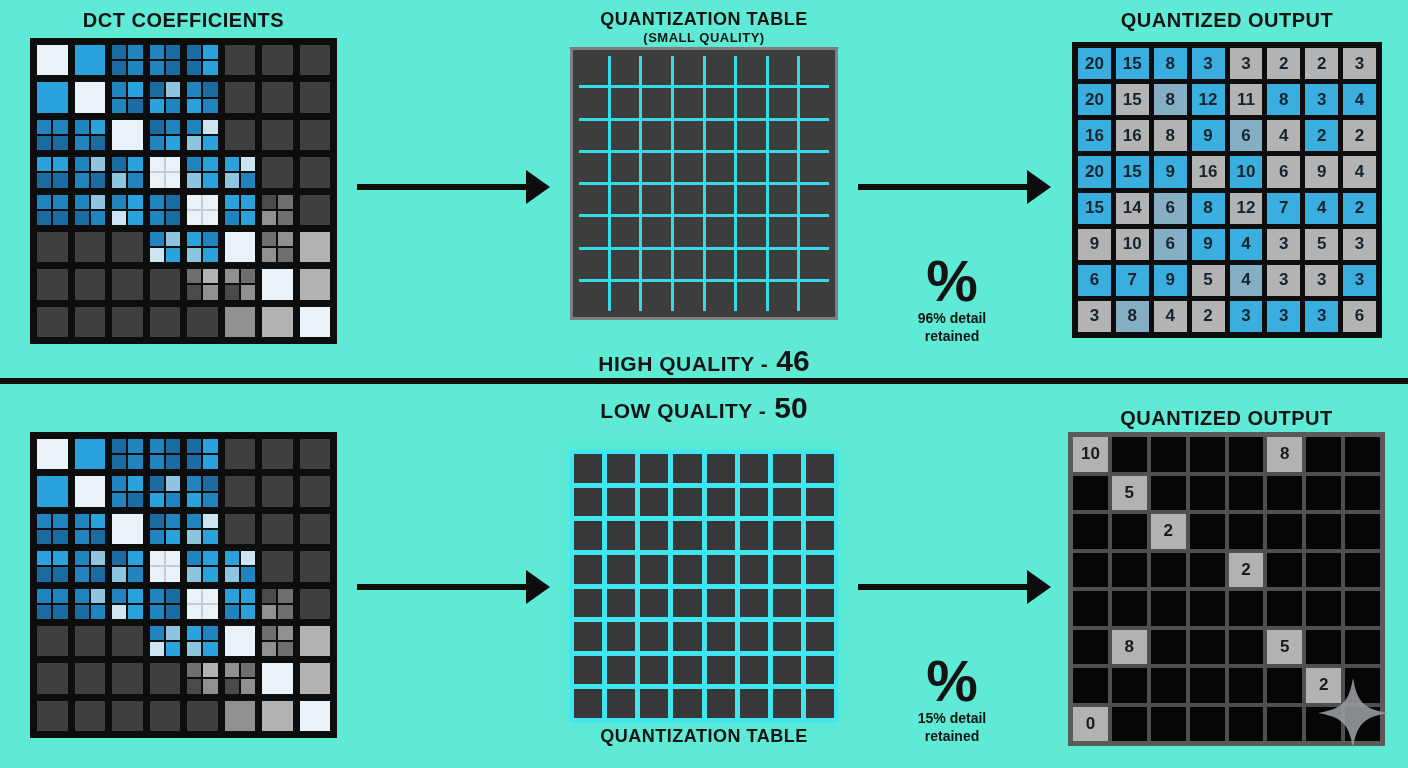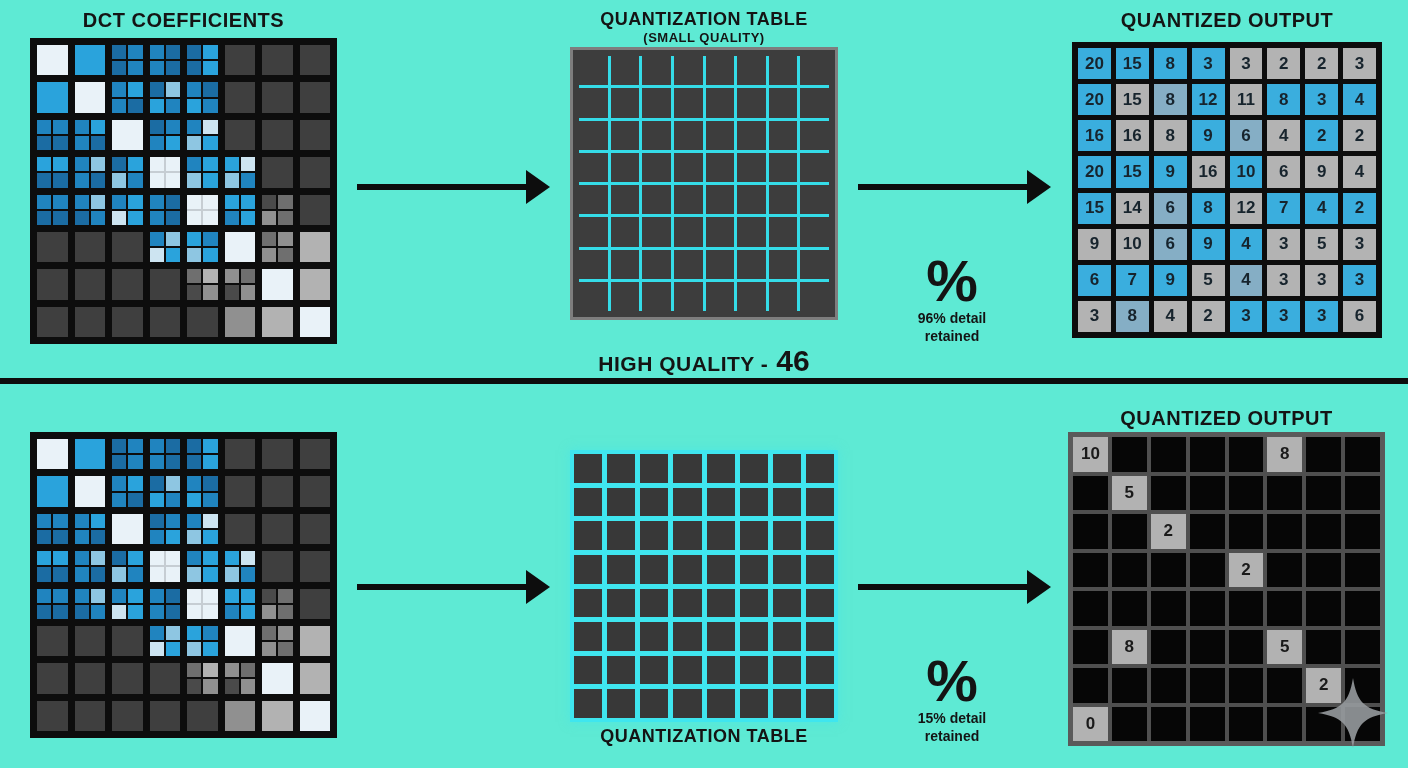--- a/index.html
+++ b/index.html
@@ -423,20 +423,24 @@
       <div class="out-cell" style="background: rgb(58, 174, 222);">3</div>
       <div class="out-cell" style="background: rgb(58, 174, 222);">3</div>
       <div class="out-cell" style="background: rgb(179, 179, 179);">6</div>
     </div>
 
   <div class="abs quality" style="left:504px;top:344px;">
     <span class="ql">HIGH QUALITY -</span>
     <span class="qv">46</span>
   </div>
   <div id="divider" class="abs"></div>
+  <div class="abs quality" style="left:504px;top:391px;">
+    <span class="ql">LOW QUALITY -</span>
+    <span class="qv">50</span>
+  </div>
 
   <div id="dct-bottom" class="abs dct" style="left:30px;top:432px;width:307px;height:306px;">
       <div class="dct-cell" style="background: rgb(233, 242, 248);"></div>
       <div class="dct-cell" style="background: rgb(42, 163, 220);"></div>
       <div class="dct-cell quad" style="background: rgb(13, 13, 13);">
         <div style="background: rgb(27, 108, 163);"></div>
         <div style="background: rgb(32, 132, 191);"></div>
         <div style="background: rgb(27, 108, 163);"></div>
         <div style="background: rgb(32, 132, 191);"></div>
       </div>

